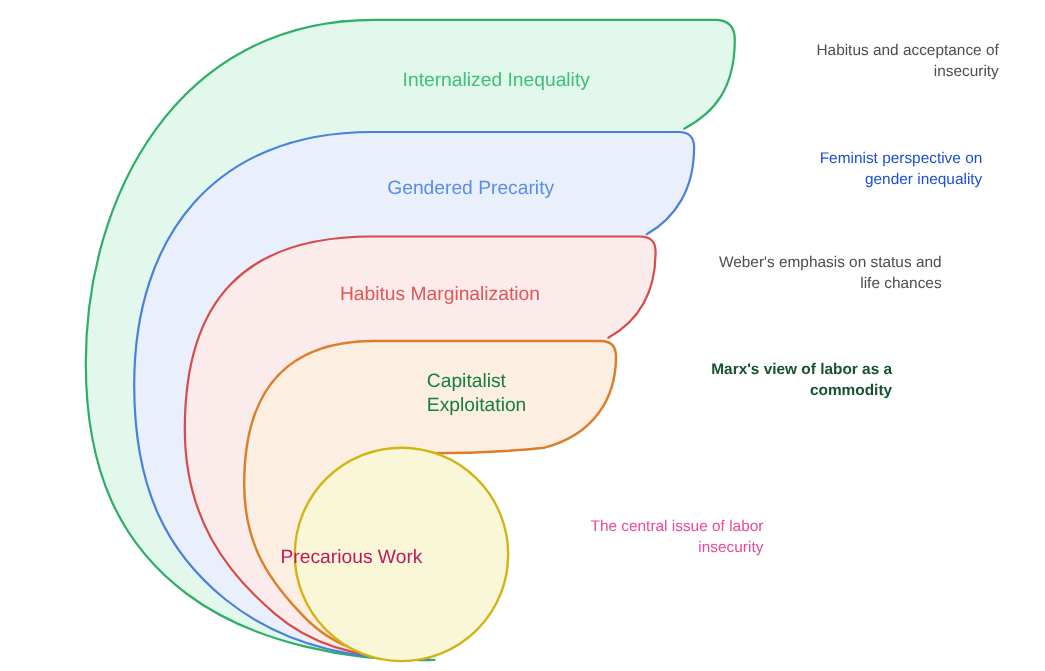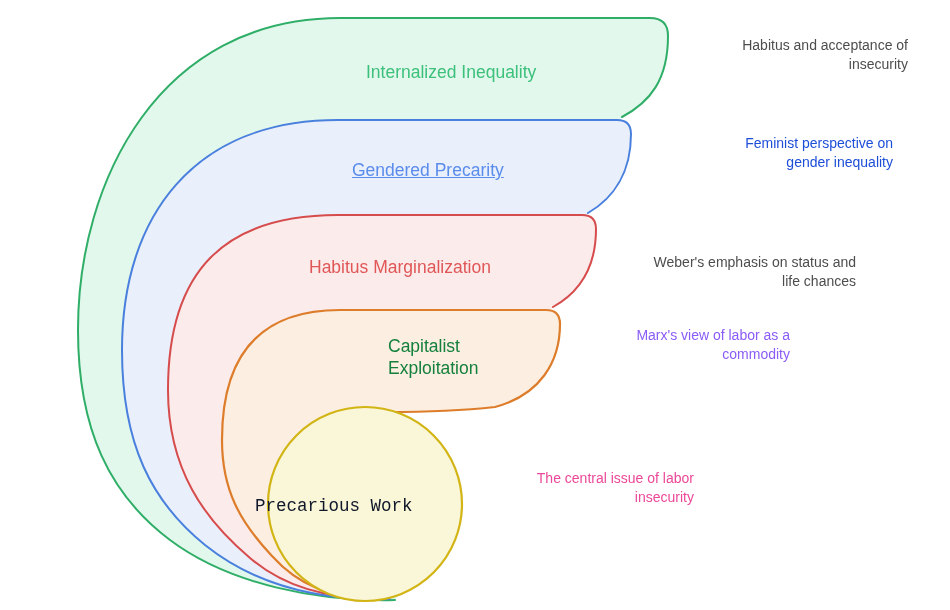--- a/index.html
+++ b/index.html
@@ -59,29 +59,29 @@
   <path fill="none" stroke-width="2.2" stroke-linecap="round" d="M 380 597 C 330 599 298 585 272 556 C 240 522 222 490 222 440
            C 222 350 265 310 340 310 L 546 310 Q 560 310 560 324
            C 560 362 540 395 495 407 C 458 411 420 412 388 412" stroke="#dd7d2b"></path>
 
   <circle stroke="none" cx="365" cy="504" r="97" fill="#faf6d8"></circle>
   <circle fill="none" stroke-width="2.2" cx="365" cy="504" r="97" stroke="#d2b515"></circle>
 </svg>
 
 <div class="layer-label" style="left: 516px; top: 72px; width: 300px; color: rgb(60, 192, 124);">Internalized Inequality</div>
 
-<div class="layer-label" style="left: 492px; top: 170px; width: 280px; color: rgb(90, 140, 235); text-decoration: underline;">Gendered Precarity</div>
+<div class="layer-label" style="left: 492px; top: 170px; width: 280px; color: rgb(90, 140, 235);">Gendered Precarity</div>
 
 <div class="layer-label" style="left: 449px; top: 267px; width: 280px; color: rgb(224, 87, 87);">Habitus Marginalization</div>
 
 <div class="layer-label" style="left: 453px; top: 357px; width: 130px; color: #15803d;">Capitalist Exploitation</div>
 
-<div class="layer-label" style="left: 365px; top: 506px; width: 220px; color: #0f172a; font-family: Liberation Mono, monospace;">Precarious Work</div>
+<div class="layer-label" style="left: 365px; top: 506px; width: 220px; color: #be185d;">Precarious Work</div>
 
 <div class="note" style="left: 713px; top: 36px; width: 195px; color: rgb(77, 77, 77);">Habitus and acceptance of insecurity</div>
 
 <div class="note" style="left: 677px; top: 134px; width: 180px; color: #1d4ed8; margin-left: 36px;">Feminist perspective on gender inequality</div>
 
-<div class="note" style="left: 641px; top: 229px; width: 215px; color: rgb(77, 77, 77); margin-top: 24px;">Weber's emphasis on status and life chances</div>
+<div class="note" style="left: 641px; top: 229px; width: 215px; color: rgb(77, 77, 77);">Weber's emphasis on status and life chances</div>
 
-<div class="note" style="left: 605px; top: 326px; width: 185px; color: #8b5cf6;">Marx's view of labor as a commodity</div>
+<div class="note" style="left: 626px; top: 326px; width: 185px; color: #14532d; font-weight: bold;">Marx's view of labor as a commodity</div>
 
 <div class="note" style="left: 509px; top: 469px; width: 185px; color: #ec4899;">The central issue of labor insecurity</div>
 
 </body></html>

